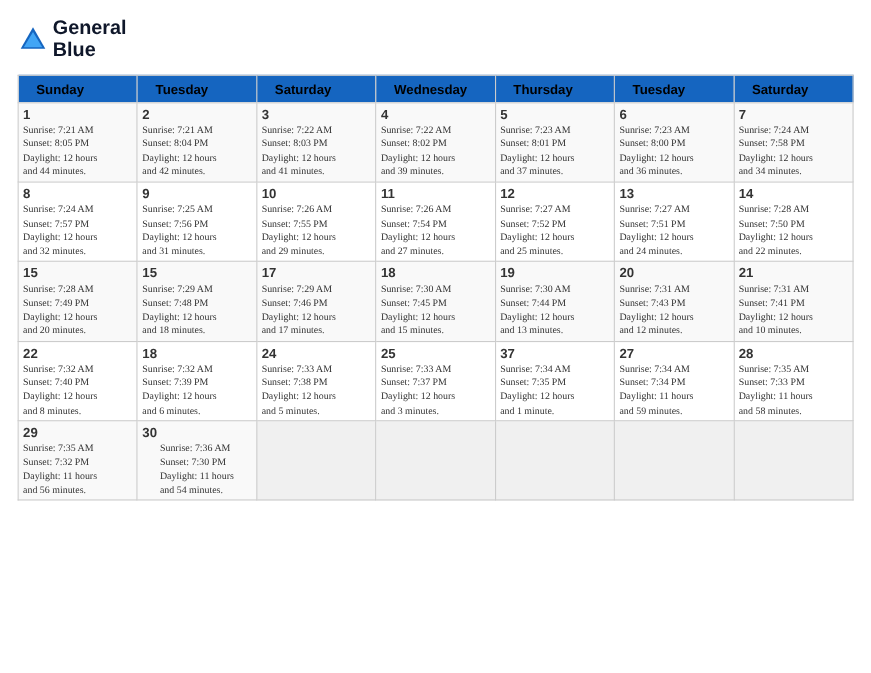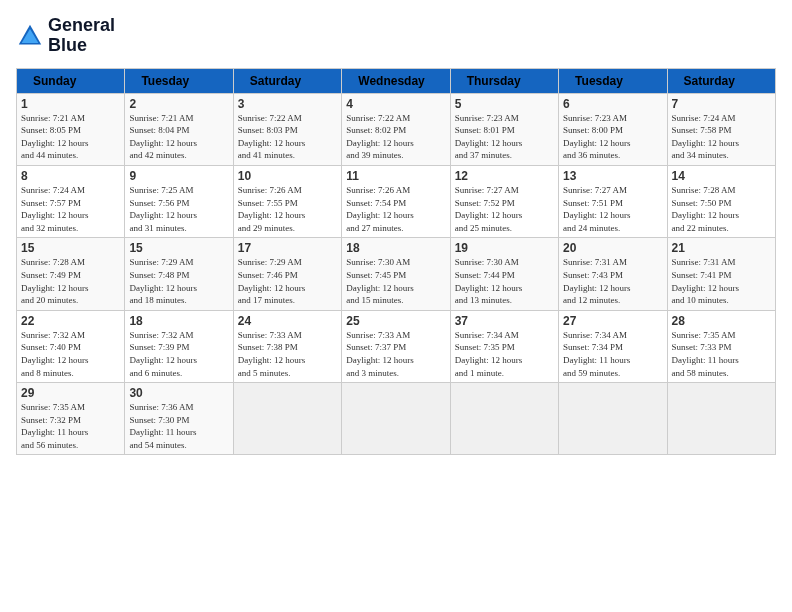--- a/index.html
+++ b/index.html
@@ -325,21 +325,21 @@
       <tr>
         <td>
           <span class="day-number">29</span>
           <div class="day-info" style="white-space: pre-line;">Sunrise: 7:35 AM
 Sunset: 7:32 PM
 Daylight: 11 hours
 and 56 minutes.</div>
         </td>
         <td>
           <span class="day-number">30</span>
-          <div class="day-info" style="white-space: pre-line;">Sunrise: 7:36 AM
+          <div class="day-info" style="white-space: pre-line; margin-left: 16px;">Sunrise: 7:36 AM
 Sunset: 7:30 PM
 Daylight: 11 hours
 and 54 minutes.</div>
         </td>
         <td class="empty"></td>
         <td class="empty"></td>
         <td class="empty"></td>
         <td class="empty"></td>
         <td class="empty"></td>
       </tr>

